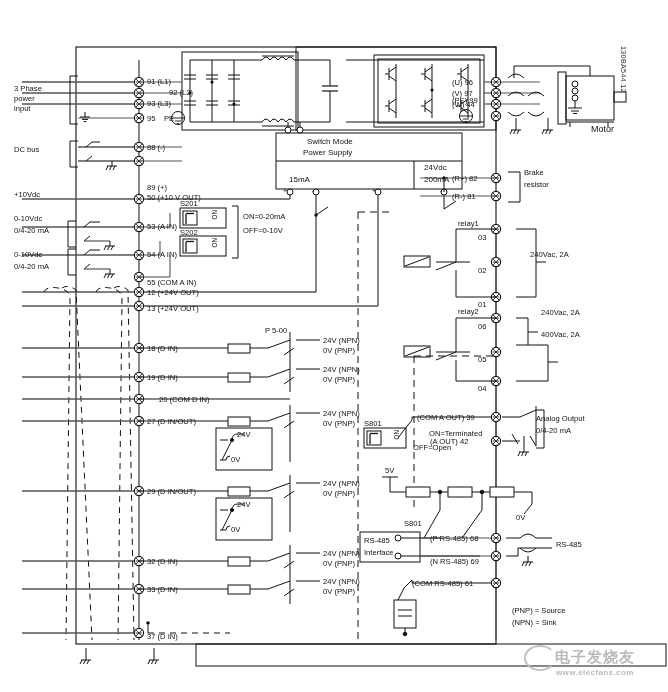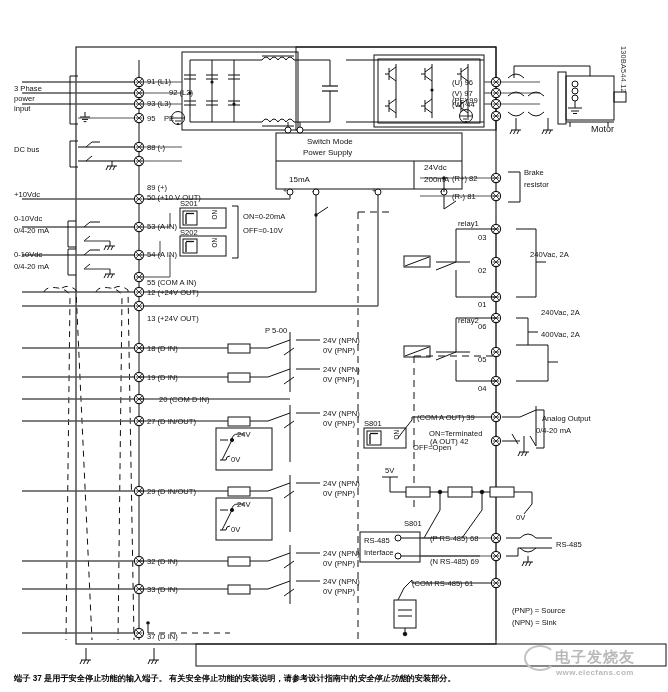--- a/index.html
+++ b/index.html
@@ -518,21 +518,21 @@
   <div class="t" style="left:147px;top:99px;">93 (L3)</div>
   <div class="t" style="left:147px;top:114px;">95</div>
   <div class="t" style="left:164px;top:114px;">PE</div>
   <div class="t" style="left:147px;top:143px;">88 (-)</div>
   <div class="t" style="left:147px;top:157px;margin-top:26px;">89 (+)</div>
   <div class="t" style="left:147px;top:193px;">50 (+10 V OUT)</div>
   <div class="t" style="left:147px;top:222px;">53 (A IN)</div>
   <div class="t" style="left:147px;top:250px;">54 (A IN)</div>
   <div class="t" style="left:147px;top:278px;">55 (COM A IN)</div>
   <div class="t" style="left:147px;top:288px;">12 (+24V OUT)</div>
-  <div class="t" style="left:147px;top:314px;">13 (+24V OUT)</div>
+  <div class="t" style="left:147px;top:304px;">13 (+24V OUT)</div>
   <div class="t" style="left:147px;top:344px;">18 (D IN)</div>
   <div class="t" style="left:147px;top:373px;">19 (D IN)</div>
   <div class="t" style="left:147px;top:395px;padding-left:12px;">20   (COM D IN)</div>
   <div class="t" style="left:147px;top:417px;">27   (D IN/OUT)</div>
   <div class="t" style="left:147px;top:487px;">29   (D IN/OUT)</div>
   <div class="t" style="left:147px;top:557px;">32 (D IN)</div>
   <div class="t" style="left:147px;top:585px;">33 (D IN)</div>
   <div class="t" style="left:147px;top:632px;">37 (D IN)</div>
 
   <div class="t" style="left:307px;top:137px;font-size:8px;">Switch Mode</div>
@@ -580,50 +580,47 @@
   <div class="t" style="left:452px;top:174px;">(R+) 82</div>
   <div class="t" style="left:452px;top:192px;">(R-) 81</div>
   <div class="t" style="left:524px;top:168px;">Brake</div>
   <div class="t" style="left:524px;top:180px;">resistor</div>
 
   <div class="t" style="left:458px;top:219px;">relay1</div>
   <div class="t" style="left:478px;top:233px;">03</div>
   <div class="t" style="left:478px;top:266px;">02</div>
   <div class="t" style="left:478px;top:300px;">01</div>
   <div class="t" style="left:530px;top:250px;">240Vac, 2A</div>
-  <div class="t" style="left:458px;top:307px;margin-top:9px;">relay2</div>
+  <div class="t" style="left:458px;top:307px;">relay2</div>
   <div class="t" style="left:478px;top:322px;">06</div>
   <div class="t" style="left:478px;top:355px;">05</div>
   <div class="t" style="left:478px;top:384px;">04</div>
   <div class="t" style="left:541px;top:308px;">240Vac, 2A</div>
   <div class="t" style="left:541px;top:330px;">400Vac, 2A</div>
 
   <div class="t" style="left:417px;top:413px;">(COM A OUT) 39</div>
   <div class="t" style="left:430px;top:437px;">(A OUT) 42</div>
-  <div class="t" style="left:536px;top:414px;padding-left:6px;">Analog Output</div>
+  <div class="t" style="left:536px;top:414px;">Analog Output</div>
   <div class="t" style="left:536px;top:426px;">0/4-20 mA</div>
 
   <div class="t" style="left:364px;top:419px;">S801</div>
   <div class="t xs" style="left:392px;top:430px;writing-mode:vertical-rl;transform:rotate(180deg);transform-origin:center;">ON</div>
   <div class="t" style="left:413px;top:429px;padding-left:16px;">ON=Terminated</div>
   <div class="t" style="left:413px;top:443px;">OFF=Open</div>
   <div class="t" style="left:385px;top:466px;">5V</div>
   <div class="t" style="left:516px;top:513px;">0V</div>
   <div class="t" style="left:404px;top:519px;">S801</div>
 
   <div class="t" style="left:364px;top:536px;">RS-485</div>
   <div class="t" style="left:364px;top:548px;">Interface</div>
   <div class="t" style="left:430px;top:534px;">(P RS-485) 68</div>
   <div class="t" style="left:430px;top:557px;">(N RS-485) 69</div>
   <div class="t" style="left:412px;top:579px;">(COM RS-485) 61</div>
   <div class="t" style="left:556px;top:540px;">RS-485</div>
 
   <div class="t" style="left:512px;top:606px;">(PNP) = Source</div>
   <div class="t" style="left:512px;top:618px;">(NPN) = Sink</div>
 
-  <div class="cap" style="left:14px;top:673px;">
-    <span>端子 37 是用于安全停止功能的输入端子。  有关安全停止功能的安装说明，请参考设计指南中的</span><span style="font-style:italic;">安全停止功能</span><span>的安装部分。</span>
-  </div>
 
   <div class="wmcircle"></div>
   <div class="wm" id="wm1">电子发烧友</div>
   <div class="wm" id="wm2">www.elecfans.com</div>
 </div>
 
 </body></html>

